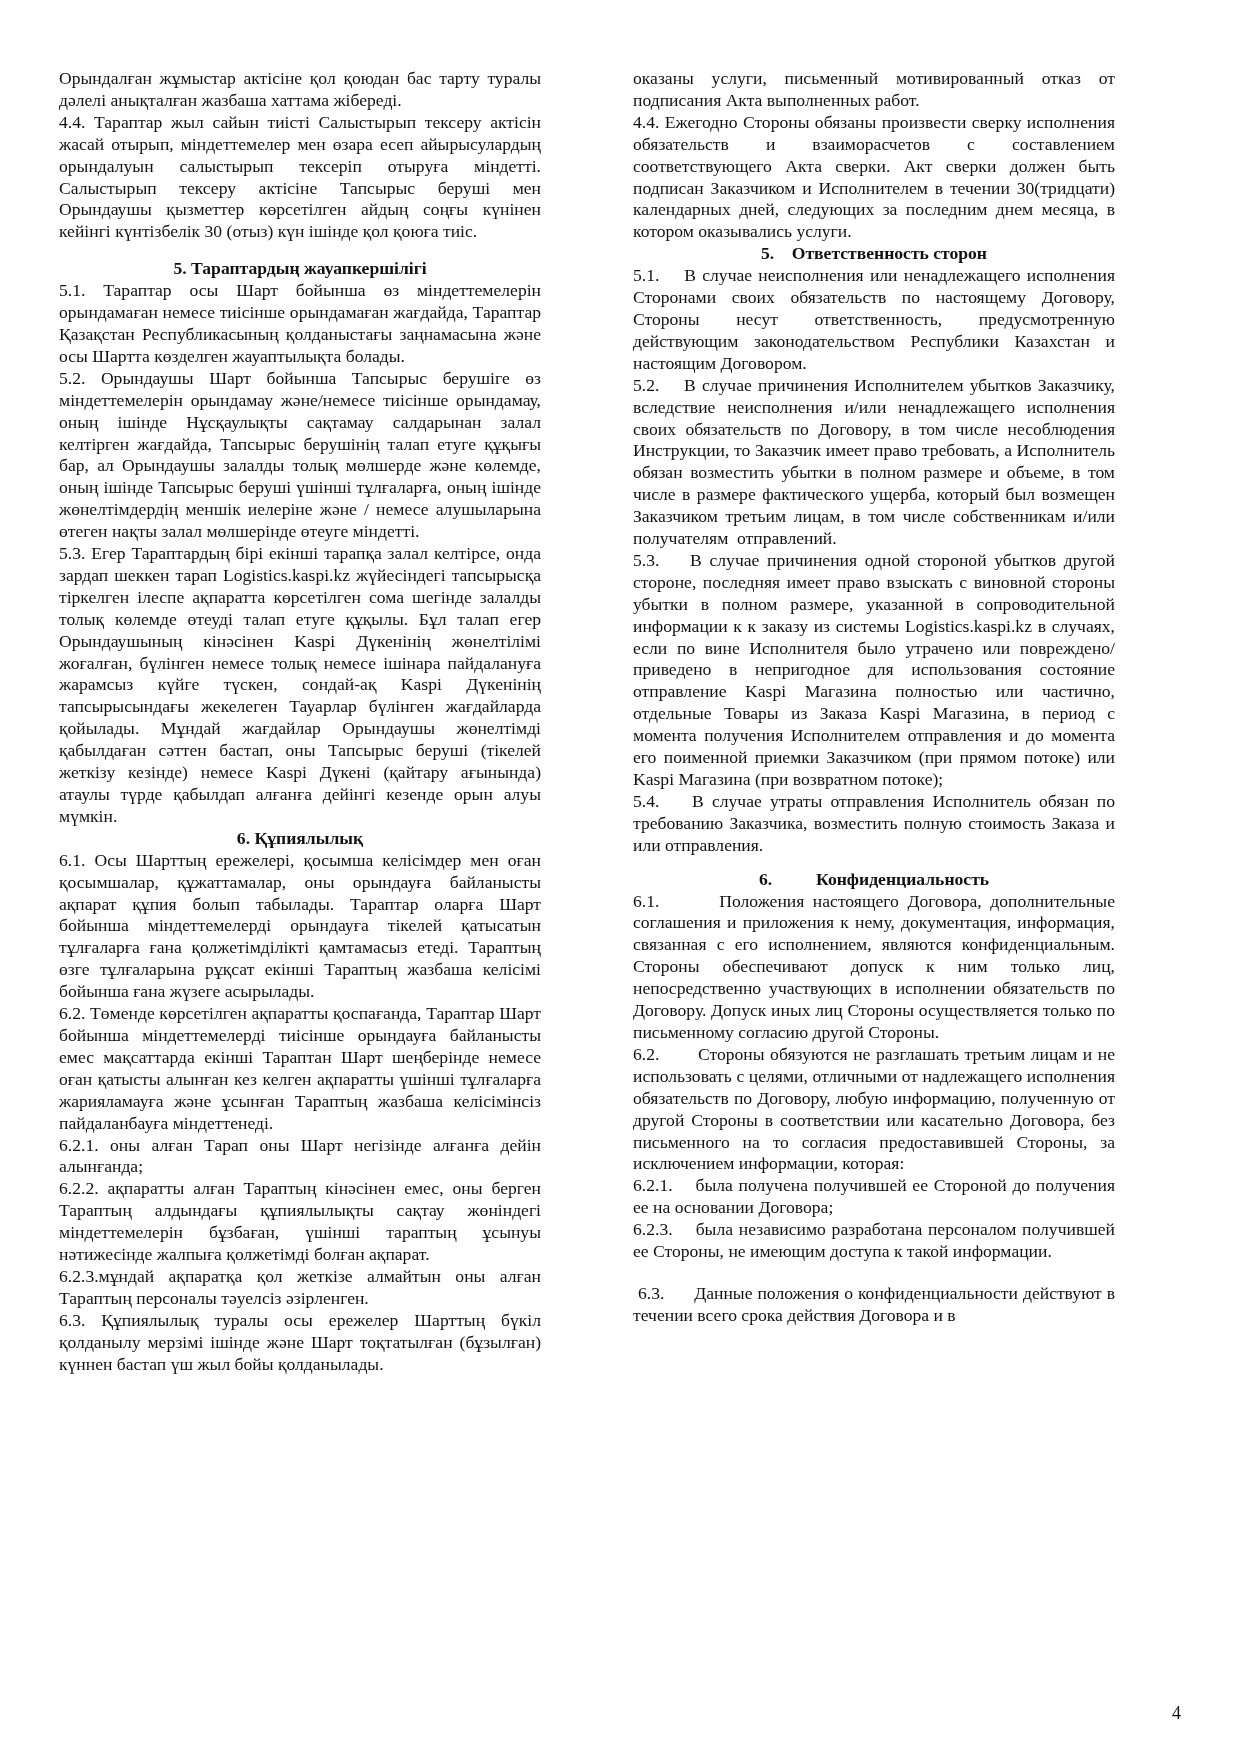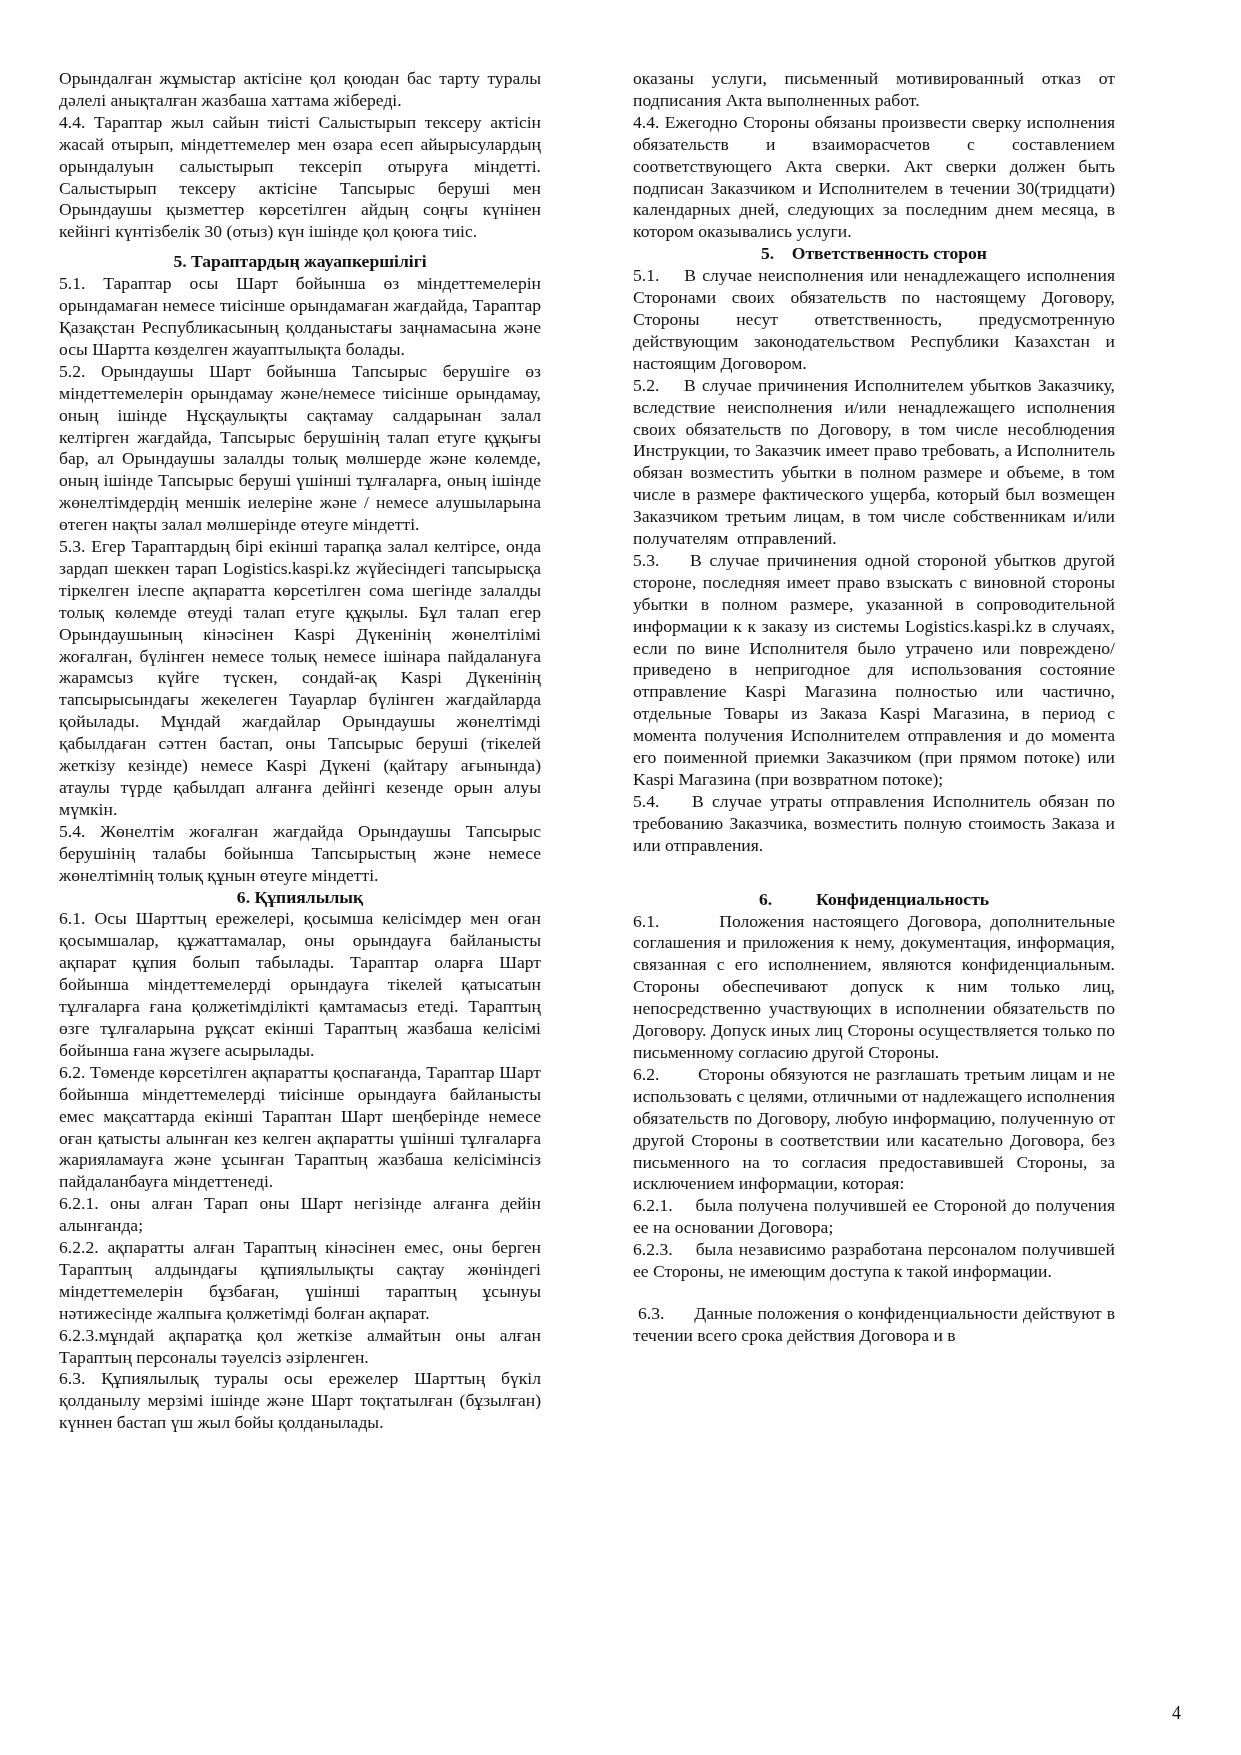--- a/index.html
+++ b/index.html
@@ -13,43 +13,42 @@
   .h { text-align:center; font-weight:bold; margin:0; }
   .page-number { position:absolute; left:1172px; top:1687px; font-size:18px; }
 </style>
 </head>
 <body>
 
 <div class="page">
   <div class="col left">
     <p class="p">Орындалған жұмыстар актісіне қол қоюдан бас тарту туралы дәлелі анықталған жазбаша хаттама жібереді.</p>
     <p class="p">4.4. Тараптар жыл сайын тиісті Салыстырып тексеру актісін жасай отырып, міндеттемелер мен өзара есеп айырысулардың орындалуын салыстырып тексеріп отыруға міндетті. Салыстырып тексеру актісіне Тапсырыс беруші мен Орындаушы қызметтер көрсетілген айдың соңғы күнінен кейінгі күнтізбелік 30 (отыз) күн ішінде қол қоюға тиіс.</p>
-    <p class="h" style="margin-top:8px">5. Тараптардың жауапкершілігі</p>
+    <p class="h" style="margin-top:15px">5. Тараптардың жауапкершілігі</p>
     <p class="p">5.1. Тараптар осы Шарт бойынша өз міндеттемелерін орындамаған немесе тиісінше орындамаған жағдайда, Тараптар Қазақстан Республикасының қолданыстағы заңнамасына және осы Шартта көзделген жауаптылықта болады.</p>
     <p class="p">5.2. Орындаушы Шарт бойынша Тапсырыс берушіге өз міндеттемелерін орындамау және/немесе тиісінше орындамау, оның ішінде Нұсқаулықты сақтамау салдарынан залал келтірген жағдайда, Тапсырыс берушінің талап етуге құқығы бар, ал Орындаушы залалды толық мөлшерде және көлемде, оның ішінде Тапсырыс беруші үшінші тұлғаларға, оның ішінде жөнелтімдердің меншік иелеріне және / немесе алушыларына өтеген нақты залал мөлшерінде өтеуге міндетті.</p>
     <p class="p">5.3. Егер Тараптардың бірі екінші тарапқа залал келтірсе, онда зардап шеккен тарап Logistics.kaspi.kz жүйесіндегі тапсырысқа тіркелген ілеспе ақпаратта көрсетілген сома шегінде залалды толық көлемде өтеуді талап етуге құқылы. Бұл талап егер Орындаушының кінәсінен Kaspi Дүкенінің жөнелтілімі жоғалған, бүлінген немесе толық немесе ішінара пайдалануға жарамсыз күйге түскен, сондай-ақ Kaspi Дүкенінің тапсырысындағы жекелеген Тауарлар бүлінген жағдайларда қойылады. Мұндай жағдайлар Орындаушы жөнелтімді қабылдаған сәттен бастап, оны Тапсырыс беруші (тікелей жеткізу кезінде) немесе Kaspi Дүкені (қайтару ағынында) атаулы түрде қабылдап алғанға дейінгі кезенде орын алуы мүмкін.</p>
-    <p class="p">5.4. Жөнелтім жоғалған жағдайда Орындаушы Тапсырыс берушінің талабы бойынша Тапсырыстың және немесе жөнелтімнің толық құнын өтеуге міндетті.</p>
     <p class="h" style="margin-top:0">6. Құпиялылық</p>
     <p class="p">6.1. Осы Шарттың ережелері, қосымша келісімдер мен оған қосымшалар, құжаттамалар, оны орындауға байланысты ақпарат құпия болып табылады. Тараптар оларға Шарт бойынша міндеттемелерді орындауға тікелей қатысатын тұлғаларға ғана қолжетімділікті қамтамасыз етеді. Тараптың өзге тұлғаларына рұқсат екінші Тараптың жазбаша келісімі бойынша ғана жүзеге асырылады.</p>
     <p class="p">6.2. Төменде көрсетілген ақпаратты қоспағанда, Тараптар Шарт бойынша міндеттемелерді тиісінше орындауға байланысты емес мақсаттарда екінші Тараптан Шарт шеңберінде немесе оған қатысты алынған кез келген ақпаратты үшінші тұлғаларға жарияламауға және ұсынған Тараптың жазбаша келісімінсіз пайдаланбауға міндеттенеді.</p>
     <p class="p">6.2.1. оны алған Тарап оны Шарт негізінде алғанға дейін алынғанда;</p>
     <p class="p">6.2.2. ақпаратты алған Тараптың кінәсінен емес, оны берген Тараптың алдындағы құпиялылықты сақтау жөніндегі міндеттемелерін бұзбаған, үшінші тараптың ұсынуы нәтижесінде жалпыға қолжетімді болған ақпарат.</p>
     <p class="p">6.2.3.мұндай ақпаратқа қол жеткізе алмайтын оны алған Тараптың персоналы тәуелсіз әзірленген.</p>
     <p class="p">6.3. Құпиялылық туралы осы ережелер Шарттың бүкіл қолданылу мерзімі ішінде және Шарт тоқтатылған (бұзылған) күннен бастап үш жыл бойы қолданылады.</p>
   </div>
 
   <div class="col right">
     <p class="p">оказаны услуги, письменный мотивированный отказ от подписания Акта выполненных работ.</p>
     <p class="p">4.4. Ежегодно Стороны обязаны произвести сверку исполнения обязательств и взаиморасчетов с составлением соответствующего Акта сверки. Акт сверки должен быть подписан Заказчиком и Исполнителем в течении 30(тридцати) календарных дней, следующих за последним днем месяца, в котором оказывались услуги.</p>
     <p class="h" style="white-space:pre">5.    Ответственность сторон</p>
     <p class="p" style="white-space:pre-wrap">5.1.    В случае неисполнения или ненадлежащего исполнения Сторонами своих обязательств по настоящему Договору, Стороны несут ответственность, предусмотренную действующим законодательством Республики Казахстан и настоящим Договором.</p>
     <p class="p" style="white-space:pre-wrap">5.2.    В случае причинения Исполнителем убытков Заказчику, вследствие неисполнения и/или ненадлежащего исполнения своих обязательств по Договору, в том числе несоблюдения Инструкции, то Заказчик имеет право требовать, а Исполнитель обязан возместить убытки в полном размере и объеме, в том числе в размере фактического ущерба, который был возмещен Заказчиком третьим лицам, в том числе собственникам и/или получателям  отправлений.</p>
     <p class="p" style="white-space:pre-wrap">5.3.    В случае причинения одной стороной убытков другой стороне, последняя имеет право взыскать с виновной стороны убытки в полном размере, указанной в сопроводительной информации к к заказу из системы Logistics.kaspi.kz в случаях, если по вине Исполнителя было утрачено или повреждено/приведено в непригодное для использования состояние отправление Kaspi Магазина полностью или частично, отдельные Товары из Заказа Kaspi Магазина, в период с момента получения Исполнителем отправления и до момента его поименной приемки Заказчиком (при прямом потоке) или Kaspi Магазина (при возвратном потоке);</p>
     <p class="p" style="white-space:pre-wrap">5.4.    В случае утраты отправления Исполнитель обязан по требованию Заказчика, возместить полную стоимость Заказа и или отправления.</p>
-    <p class="h" style="margin-top:32px;white-space:pre">6.          Конфиденциальность</p>
+    <p class="h" style="margin-top:12px;white-space:pre">6.          Конфиденциальность</p>
     <p class="p" style="white-space:pre-wrap">6.1.       Положения настоящего Договора, дополнительные соглашения и приложения к нему, документация, информация, связанная с его исполнением, являются конфиденциальным. Стороны обеспечивают допуск к ним только лиц, непосредственно участвующих в исполнении обязательств по Договору. Допуск иных лиц Стороны осуществляется только по письменному согласию другой Стороны.</p>
     <p class="p" style="white-space:pre-wrap">6.2.       Стороны обязуются не разглашать третьим лицам и не использовать с целями, отличными от надлежащего исполнения обязательств по Договору, любую информацию, полученную от другой Стороны в соответствии или касательно Договора, без письменного на то согласия предоставившей Стороны, за исключением информации, которая:</p>
     <p class="p" style="white-space:pre-wrap">6.2.1.    была получена получившей ее Стороной до получения ее на основании Договора;</p>
     <p class="p" style="white-space:pre-wrap">6.2.3.    была независимо разработана персоналом получившей ее Стороны, не имеющим доступа к такой информации.</p>
     <p class="p" style="white-space:pre-wrap;margin-top:20px"> 6.3.      Данные положения о конфиденциальности действуют в течении всего срока действия Договора и в</p>
   </div>
 
   <div class="page-number">4</div>
 </div>
 

